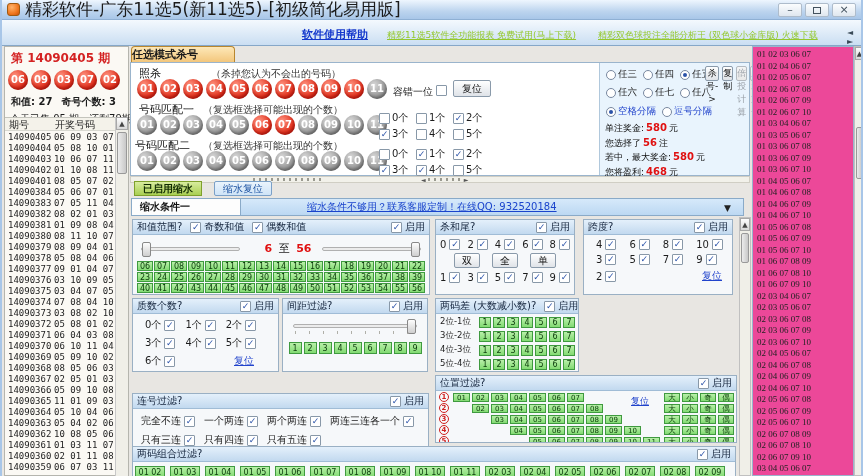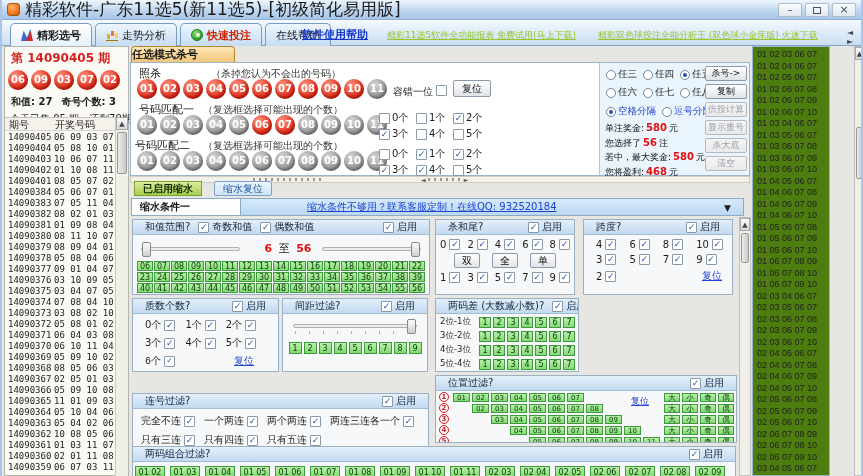--- a/index.html
+++ b/index.html
@@ -63,37 +63,37 @@
 .btn.dis{color:#9aa0a8;background:linear-gradient(#f5f5f5,#e9e9e9);border-color:#b4bac0;}
 .kreset{position:absolute;left:322px;top:17px;width:38px;height:17px;font-size:10px;line-height:15px;}
 .subpanel{position:absolute;right:0;top:0;width:150px;height:112px;background:#e9f4fd;border-left:1px solid #b0c8dc;}
 .radrow{position:absolute;display:flex;gap:6px;font-size:9.5px;align-items:center;color:#1c1c1c;white-space:nowrap;}
 .radrow.blue{color:#2244cc;}
 .raditem{display:flex;align-items:center;gap:2px;}
 .radio{width:10px;height:10px;border-radius:50%;border:1px solid #7888a0;background:#fff;display:inline-flex;align-items:center;justify-content:center;flex:none;}
 .rdot{width:4px;height:4px;border-radius:50%;background:#2a52a8;}
 .stats{position:absolute;left:5px;top:58px;font-size:9px;line-height:13.5px;color:#111;white-space:nowrap;}
 .stats b{color:#e01010;font-size:10px;padding:0 2px;}
-.btncol{position:absolute;right:2px;top:3px;width:42px;display:flex;flex-direction:column;gap:3px;}
+.btncol{position:absolute;right:2px;top:3px;width:42px;display:flex;flex-direction:row;gap:3px;}
 .btncol .btn{height:15px;font-size:9px;line-height:13px;}
 
 .hmini{position:absolute;left:128px;top:176px;width:620px;height:7px;background:#f2f1ea;border:1px solid #d0cec4;display:flex;align-items:center;}
 .hmini .arr{font-size:6px;color:#555;padding:0 2px;}
 .hmini .dots{height:3px;width:70px;background:repeating-linear-gradient(90deg,#9a9a90 0 2px,transparent 2px 6px);}
 
 .sbtn-on{position:absolute;left:132px;top:181px;width:68px;height:15px;background:linear-gradient(#d8ec9e,#a9cf52);border:1px solid #7fa02c;font-size:10px;font-weight:bold;text-align:center;line-height:13px;color:#102a00;cursor:pointer;}
 .sbtn-reset{position:absolute;left:212px;top:181px;width:58px;height:15px;background:linear-gradient(#eaf4fd,#cfe4f7);border:1px solid #7aa0c8;color:#1a50a0;font-size:10px;text-align:center;line-height:13px;border-radius:2px;cursor:pointer;}
 .condtab{position:absolute;left:129px;top:198px;width:110px;height:18px;background:#fdfdfd;border:1px solid #8aaac8;font-size:10px;font-weight:bold;line-height:16px;padding-left:8px;color:#111;}
 .condbar{position:absolute;left:239px;top:198px;width:503px;height:18px;background:linear-gradient(#d6e9fa,#bcd8f2);border:1px solid #8aaac8;border-left:none;font-size:10px;line-height:16px;}
 .condlink{position:absolute;left:66px;color:#1a44cc;text-decoration:underline;white-space:nowrap;cursor:pointer;}
 .conddrop{position:absolute;right:12px;top:1px;font-size:9px;color:#222;cursor:pointer;}
 
 .filters{position:absolute;left:129px;top:217px;width:608px;height:259px;overflow:hidden;}
 .fbox{position:absolute;background:#f6f8fa;border:1px solid #9ab0c4;overflow:hidden;}
-.fhdr{height:15px;background:linear-gradient(#e4f0fb,#c2d9ef);border-bottom:1px solid #a0bcd6;display:flex;padding:0 12px;font-size:10px;color:#14243c;gap:8px;white-space:nowrap;}
+.fhdr{height:15px;background:linear-gradient(#e4f0fb,#c2d9ef);border-bottom:1px solid #a0bcd6;display:flex;padding:0 4px;font-size:10px;color:#14243c;gap:8px;white-space:nowrap;}
 .fhdr .en{margin-left:auto;display:flex;align-items:center;gap:3px;}
 .hcb{display:flex;align-items:center;gap:3px;}
 .cb{width:11px;height:11px;background:#fff;border:1px solid #8898a8;display:inline-block;text-align:center;line-height:9px;font-size:9px;color:#2a52a8;font-weight:bold;border-radius:1px;flex:none;cursor:pointer;}
 .gcell{background:linear-gradient(#b9f0a9,#82da72);border:1px solid #3f9a3f;color:#0a3a0a;text-align:center;display:inline-block;cursor:pointer;}
 .link{color:#2244cc;text-decoration:underline;font-size:10px;cursor:pointer;}
 .srow{display:flex;align-items:center;padding:6px 8px 2px;gap:8px;}
 .strack{flex:1;height:4px;background:#ececec;border:1px solid #b0b0b0;border-radius:2px;position:relative;}
 .sthumb{position:absolute;top:-6px;width:9px;height:15px;background:linear-gradient(#fdfdfd,#cfcfcf);border:1px solid #888;border-radius:2px;cursor:pointer;}
 .rangelbl{font-size:11px;color:#1c1c1c;white-space:nowrap;margin-left:14px;}
 .rangelbl b{color:#e01010;padding:0 3px;}
@@ -118,57 +118,40 @@
 .cnum{width:10px;height:10px;border-radius:50%;border:1px solid #d02020;color:#d02020;font-size:7px;line-height:8px;text-align:center;margin-left:3px;font-weight:bold;flex:none;}
 .pcells{display:flex;gap:2px;}
 .pcells .gcell{width:17px;height:9px;font-size:7px;line-height:8px;}
 .ptags{position:absolute;right:2px;display:flex;gap:2px;}
 .ptags .gcell{width:16px;height:9px;font-size:7.5px;line-height:8px;}
 .pos-reset{position:absolute;left:195px;top:19px;font-size:9px;}
 .pairrow{display:flex;gap:5px;padding:4px 2px 0;}
 .pairrow .gcell{width:30px;height:12px;font-size:8px;line-height:11px;flex:none;}
 
 .fscroll{position:absolute;left:737px;top:217px;width:12px;height:259px;background:#f0efe8;border:1px solid #c0c0c0;}
-.combos{position:absolute;left:750px;top:46px;width:78px;height:430px;background:#4d7c0f;border:1px solid #9ab4cc;font-family:Liberation Sans, sans-serif;font-size:9px;color:#222;overflow:hidden;padding:2px 0 0 4px;}
+.combos{position:absolute;left:750px;top:46px;width:102px;height:430px;background:#ec4899;border:1px solid #9ab4cc;font-family:Liberation Serif, serif;font-size:9px;color:#222;overflow:hidden;padding:2px 0 0 4px;}
 .corow{height:11.5px;line-height:11.5px;white-space:nowrap;}
 .rscroll{position:absolute;left:852px;top:46px;width:11px;height:430px;background:#f0efe8;border:1px solid #c0c0c0;}
 .rthumb{position:absolute;left:1px;right:1px;top:80px;height:52px;background:linear-gradient(90deg,#ececec,#c6c6c6);border:1px solid #999;border-radius:2px;}
 </style>
 </head>
 <body>
 
 <div class="win">
   <div class="titlebar">
     <span class="appicon"></span>
     <span class="title">精彩软件-广东11选5(新11选5)-[初级简化易用版]</span>
     <span class="winbtns">
       <span class="wbtn">–</span>
       <span class="wbtn"><span class="maxglyph"></span></span>
       <span class="wbtn">×</span>
     </span>
   </div>
 
   <div class="toolbar">
-    <div class="tabs">
-        <div class="tab active">
-          <span class="ticon pick"></span>
-          <span>精彩选号</span>
-        </div>
-        <div class="tab">
-          <span class="ticon trend"></span>
-          <span>走势分析</span>
-        </div>
-        <div class="tab red">
-          <span class="ticon bet"></span>
-          <span>快速投注</span>
-        </div>
-        <div class="tab">
-          <span>在线帮助</span>
-        </div>
-      </div>
     <a class="helplink">软件使用帮助</a>
     <a class="adlink ad1">精彩11选5软件全功能报表 免费试用(马上下载)</a>
     <a class="adlink ad2">精彩双色球投注全能分析王 (双色球小金库版) 火速下载</a>
     <span class="navarrows">◄ ►</span>
   </div>
 
   <div class="leftpanel">
     <div class="period">第 14090405 期</div>
     <div class="drawballs">
         <span class="ball red">06</span>
@@ -718,21 +701,21 @@
           </span>
           <span class="titem">
             <span>4个</span>
             <span class="cb">✓</span>
           </span>
           <span class="titem">
             <span>5个</span>
             <span class="cb">✓</span>
           </span>
         </div>
-        <div class="sprow" style="gap: 12px; font-family: Liberation Mono, monospace;">
+        <div class="sprow" style="gap: 12px;">
           <span class="titem">
             <span>6个</span>
             <span class="cb">✓</span>
           </span>
           <a class="link" style="margin-left: auto; margin-right: 14px;">复位</a>
         </div>
       </div>
       <div class="fbox" style="left: 151px; top: 81px; width: 146px; height: 74px;">
         <div class="fhdr">
           <span class="t">间距过滤?</span>

